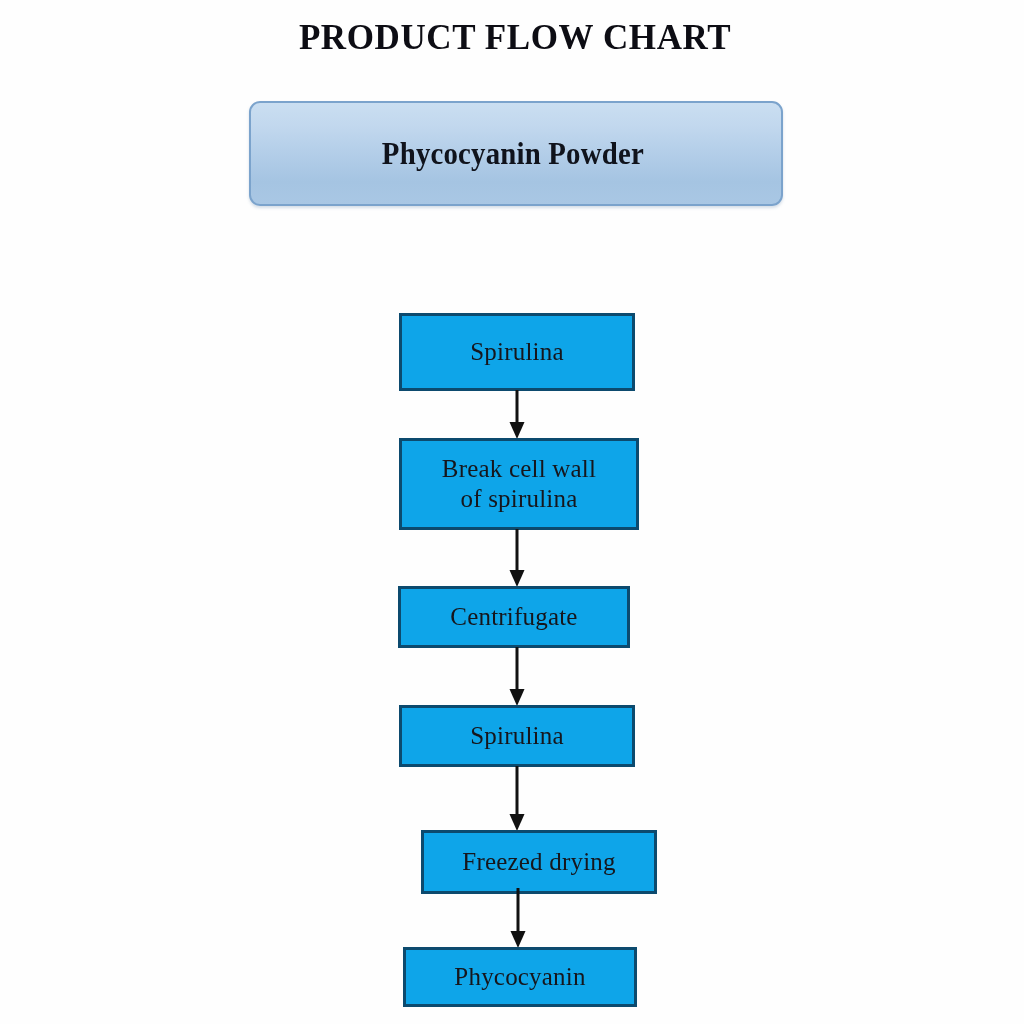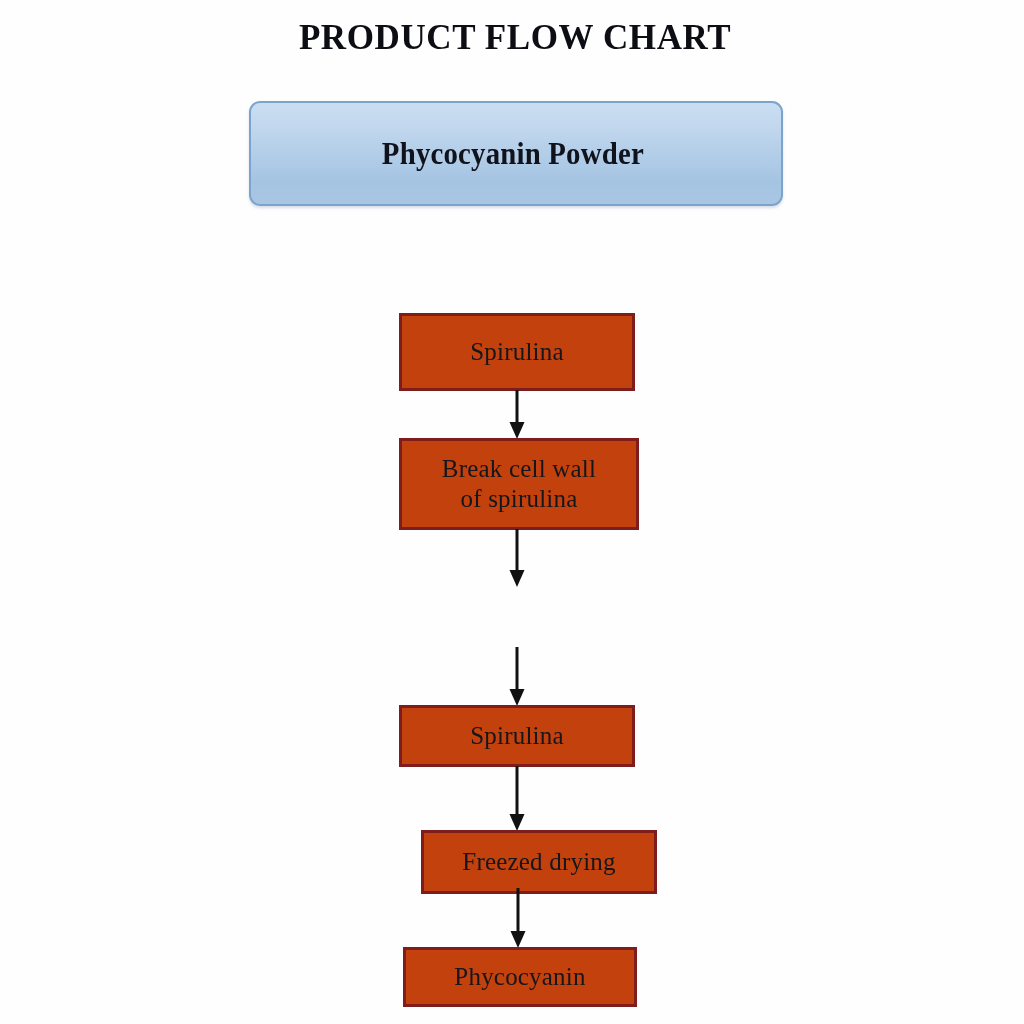--- a/index.html
+++ b/index.html
@@ -78,22 +78,22 @@
     position: absolute;
     left: 0;
     top: 0;
     width: 1024px;
     height: 1024px;
   }
 
   .flow-step {
     position: absolute;
     box-sizing: border-box;
-    background: #c2410c;
-    border: 3px solid #7f1d1d;
+    background: #0ea5e9;
+    border: 3px solid #0c4a6e;
     display: flex;
     align-items: center;
     justify-content: center;
     text-align: center;
   }
   .flow-step-label {
     font-family: "Liberation Serif", "DejaVu Serif", serif;
     font-size: 25px;
     line-height: 30px;
     color: #16161c;
@@ -151,20 +151,23 @@
 of spirulina</span>
     </div>
 
     <div class="flow-arrow arrow-2">
       <svg width="22" height="59" viewBox="0 0 22 59" aria-hidden="true">
         <line x1="11" y1="0" x2="11" y2="44" stroke="#111111" stroke-width="3"></line>
         <polygon points="11,58 3.5,41 18.5,41" fill="#111111"></polygon>
       </svg>
     </div>
 
+    <div class="flow-step step-3">
+      <span class="flow-step-label">Centrifugate</span>
+    </div>
 
     <div class="flow-arrow arrow-3">
       <svg width="22" height="60" viewBox="0 0 22 60" aria-hidden="true">
         <line x1="11" y1="0" x2="11" y2="45" stroke="#111111" stroke-width="3"></line>
         <polygon points="11,59 3.5,42 18.5,42" fill="#111111"></polygon>
       </svg>
     </div>
 
     <div class="flow-step step-4">
       <span class="flow-step-label">Spirulina</span>

